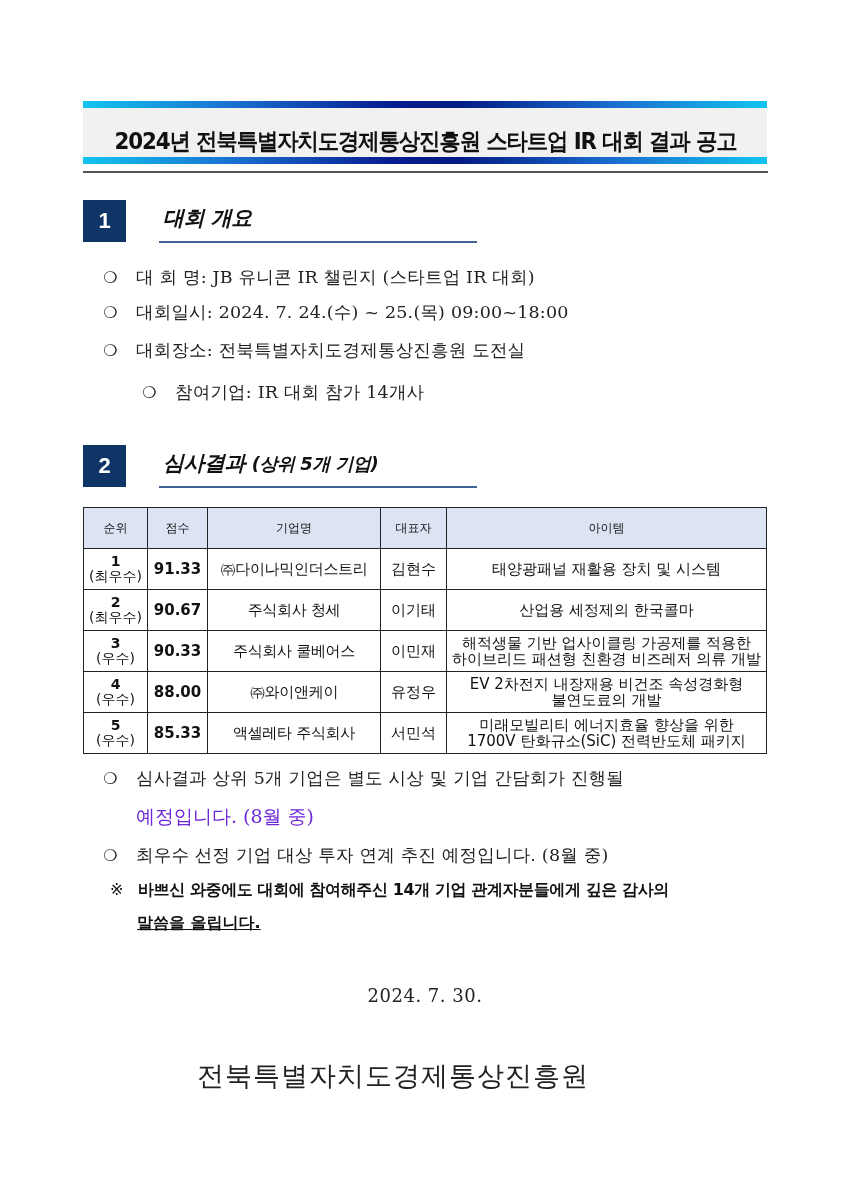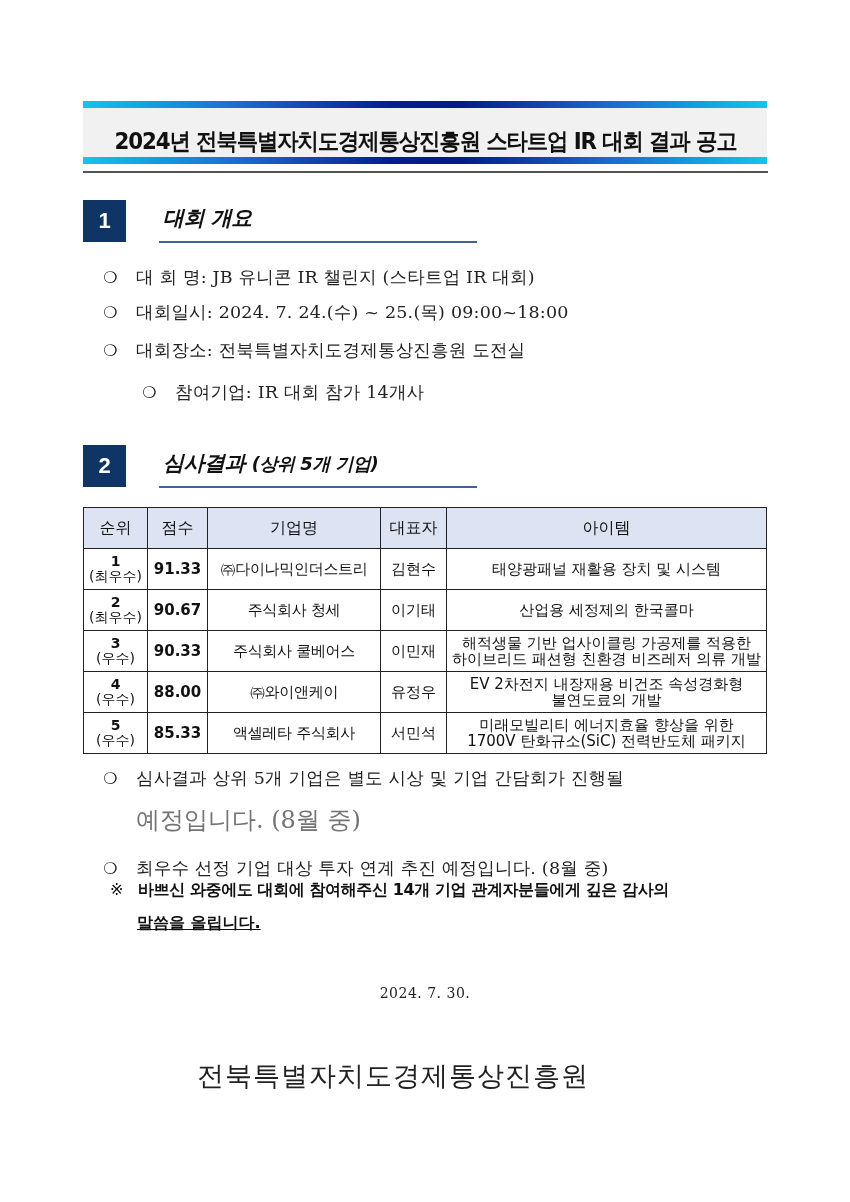--- a/index.html
+++ b/index.html
@@ -22,40 +22,40 @@
   .section { position: absolute; left: 83px; width: 400px; height: 42px; }
   .section .num { position: absolute; left: 0; top: 0; width: 43px; height: 42px; background: #0f3566; color: #fff;
     font-family: "Liberation Sans", sans-serif; font-weight: bold; font-size: 22px; display: flex; align-items: center; justify-content: center; }
   .section .label { position: absolute; left: 80px; top: 4px; font-family: "DejaVu Sans", sans-serif; font-weight: bold; font-size: 21px; color: #111; letter-spacing: -0.5px; white-space: nowrap; font-style: italic; }
   .section .label .sub { font-size: 18px; }
   .section .rule { position: absolute; left: 76px; top: 41px; width: 318px; height: 2px; background: #3f6397; }
 
   
   .line { position: absolute; left: 103px; font-family: "DejaVu Serif", "Liberation Serif", serif; font-size: 17.5px; color: #222; white-space: nowrap; letter-spacing: 0.2px; }
   .line .bullet { display: inline-block; width: 33px; font-family: "DejaVu Sans", sans-serif; font-size: 16px; }
-  .cont { position: absolute; left: 136px; font-family: "DejaVu Serif", "Liberation Serif", serif; font-size: 24px; color: #737373; white-space: nowrap; text-align: center; }
+  .cont { position: absolute; left: 136px; font-family: "DejaVu Serif", "Liberation Serif", serif; font-size: 19px; color: #6d28d9; white-space: nowrap; text-align: center; }
 
   
   table.results { position: absolute; left: 83px; top: 507px; width: 683px; border-collapse: collapse; table-layout: fixed; }
   table.results th, table.results td { border: 1px solid #222; text-align: center; vertical-align: middle; padding: 0; }
-  table.results th { background: #dce4f3; height: 41px; font-family: "DejaVu Sans", sans-serif; font-weight: normal; font-size: 16px; color: #111; }
+  table.results th { background: #dce4f3; height: 41px; font-family: "DejaVu Sans", sans-serif; font-weight: normal; font-size: 12px; color: #111; }
   table.results td { height: 41px; font-family: "DejaVu Sans", sans-serif; font-size: 15px; color: #111; line-height: 1.1; }
   td.rank { font-size: 13px; line-height: 1.0; }
   td.rank .n { display: block; font-weight: bold; font-size: 14px; }
   td.rank .g { display: block; font-size: 14px; }
   td.score { font-weight: bold; font-size: 15px; }
   td.company { font-size: 15.5px; white-space: nowrap; letter-spacing: -0.3px; }
   td.ceo { font-size: 16px; }
   td.item { font-size: 12.5px; line-height: 1.35; }
 
   .note { position: absolute; left: 110px; font-family: "DejaVu Sans", sans-serif; font-weight: bold; font-size: 16px; color: #111; white-space: nowrap; letter-spacing: -0.4px; }
   .note .mark { display: inline-block; width: 28px; font-weight: normal; }
   .note-cont { position: absolute; left: 137px; font-family: "DejaVu Sans", sans-serif; font-weight: bold; font-size: 16px; color: #111; white-space: nowrap; }
 
-  .date { position: absolute; left: 0; width: 850px; top: 985px; text-align: center; font-family: "DejaVu Serif", "Liberation Serif", serif; font-size: 14px; color: #222; letter-spacing: 0.5px; }
+  .date { position: absolute; left: 0; width: 850px; top: 985px; text-align: center; font-family: "DejaVu Serif", "Liberation Serif", serif; font-size: 18px; color: #222; letter-spacing: 0.5px; }
   .org { position: absolute; left: 0; width: 786px; top: 1058px; text-align: center; font-family: "DejaVu Serif", "Liberation Serif", serif; font-size: 27px; color: #222; letter-spacing: 1px; }
 </style>
 </head>
 <body>
 
 <div class="banner">
   <div class="bar top"></div>
   <div class="mid">
     <span class="title">2024년 전북특별자치도경제통상진흥원 스타트업 IR 대회 결과 공고</span>
   </div>
@@ -172,21 +172,21 @@
           <div>1700V 탄화규소(SiC) 전력반도체 패키지</div>
         </td>
     </tr>
   </tbody>
 </table>
 
 <div class="line" style="top:766px;">
   <span class="bullet">❍</span><span>심사결과 상위 5개 기업은 별도 시상 및 기업 간담회가 진행될</span>
 </div>
 <div class="cont" style="top:804px;">예정입니다. (8월 중)</div>
-<div class="line" style="top:843px;margin-top:13px;">
+<div class="line" style="top:843px;">
   <span class="bullet">❍</span><span>최우수 선정 기업 대상 투자 연계 추진 예정입니다. (8월 중)</span>
 </div>
 
 <div class="note" style="top:880px;">
   <span class="mark">※</span><span>바쁘신 와중에도 대회에 참여해주신 14개 기업 관계자분들에게 깊은 감사의</span>
 </div>
 <div class="note-cont" style="top:913px;text-decoration:underline;">말씀을 올립니다.</div>
 
 <div class="date">2024. 7. 30.</div>
 <div class="org">전북특별자치도경제통상진흥원</div>

